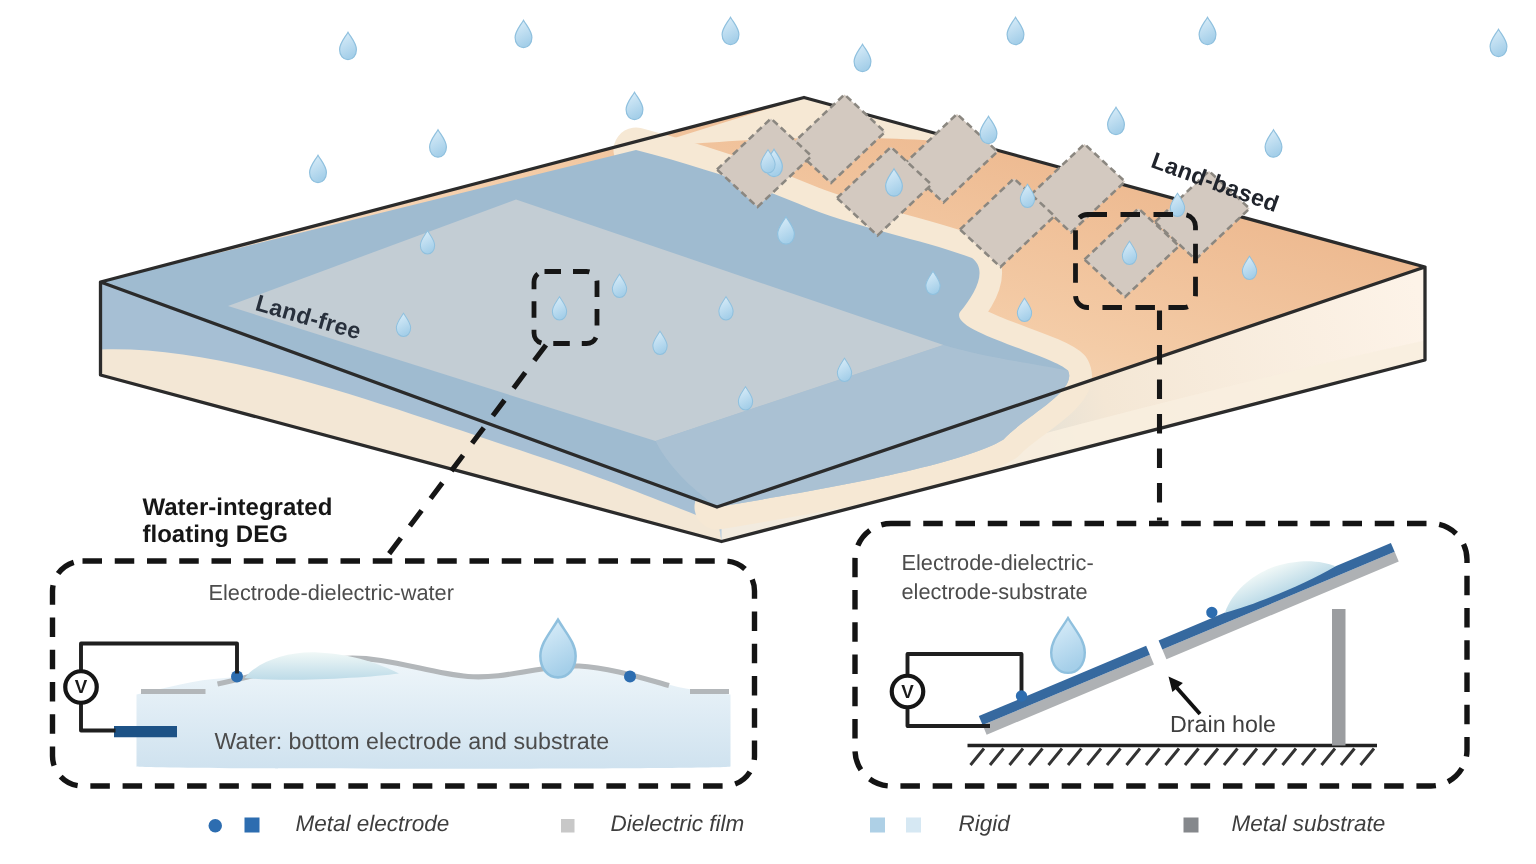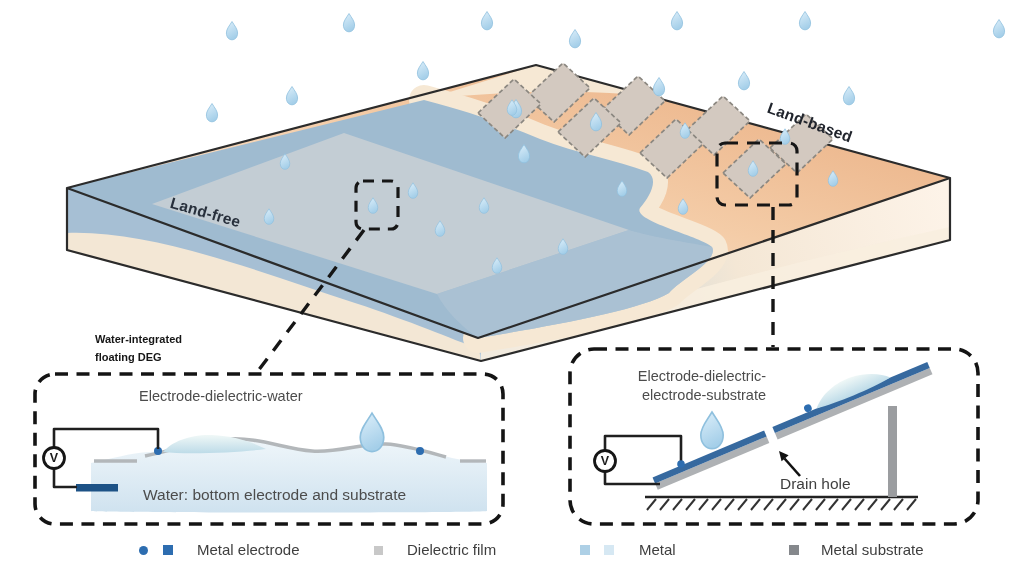--- a/index.html
+++ b/index.html
@@ -7,21 +7,21 @@
          font-family:"Liberation Sans",sans-serif;}
   #stage svg{position:absolute;left:0;top:0;}
   .t{position:absolute;white-space:nowrap;line-height:1.15;}
   .bold{font-weight:bold;}
   .gray{color:#4c4c4c;}
   .dark{color:#161616;}
   .rot{transform-origin:left top;}
   .sw{position:absolute;display:block;}
   .sq{width:10px;height:10px;}
   .dot{width:9px;height:9px;border-radius:50%;}
-  .legend-label{position:absolute;font-size:15px;color:#3e3e3e;white-space:nowrap;}
+  .legend-label{position:absolute;font-size:15px;color:#3e3e3e;white-space:nowrap;font-style:italic;}
   .vlabel{position:absolute;width:16px;text-align:center;font-size:12.5px;font-weight:bold;color:#1b1b1b;}
 </style>
 </head>
 <body>
 
 <div id="stage">
 
 <svg width="1024" height="576" viewBox="0 0 1024 576">
   <defs>
     <linearGradient id="landGrad" gradientUnits="userSpaceOnUse" x1="680" y1="70" x2="600" y2="340">
@@ -162,45 +162,45 @@
     <g>
       <path d="M800,476 L784.5,458.5" stroke="#111111" stroke-width="2.6" fill="none"></path>
       <polygon points="779,451 788.6,455.3 781.6,461.3" fill="#111111"></polygon>
     </g>
   </g>
 </svg>
 
   <span class="t bold rot" style="left:173px;top:194px;font-size:15.5px;color:#28303c;transform:rotate(16deg);letter-spacing:.2px;">Land-free</span>
   <span class="t bold rot" style="left:771px;top:99px;font-size:15.5px;color:#20242c;transform:rotate(20deg);letter-spacing:.2px;">Land-based</span>
 
-  <div class="t bold dark" style="left:95px;top:330px;font-size:11px;line-height:18px;">
+  <div class="t bold dark" style="left:95px;top:330px;font-size:16px;line-height:18px;">
     <div>Water-integrated</div>
     <div>floating DEG</div>
   </div>
 
   <div class="t gray" style="left:139px;top:388px;width:250px;text-align:left;font-size:14.5px;">Electrode-dielectric-water</div>
   <span class="t gray" style="left:143px;top:486px;font-size:15.5px;text-align:center;">Water: bottom electrode and substrate</span>
   <span class="vlabel" style="left:46px;top:451px;">V</span>
 
-  <div class="t gray" style="left:601px;top:367px;width:165px;text-align:right;font-size:14.5px;line-height:18.5px;">
+  <div class="t gray" style="left:601px;top:367px;width:165px;text-align:left;font-size:14.5px;line-height:18.5px;">
     <div>Electrode-dielectric-</div>
     <div>electrode-substrate</div>
   </div>
   <span class="t gray" style="left:780px;top:475px;font-size:15.5px;color:#3f3f3f;">Drain hole</span>
   <span class="vlabel" style="left:597px;top:454px;">V</span>
 
   <div>
     <span class="sw dot" style="left:139px;top:546px;background:#2d6db0;"></span>
     <span class="sw sq" style="left:163px;top:545px;background:#2d6db0;"></span>
     <span class="legend-label" style="left:197px;top:541px;">Metal electrode</span>
 
     <span class="sw" style="left:374px;top:546px;width:9px;height:9px;background:#c8c8c8;"></span>
     <span class="legend-label" style="left:407px;top:541px;">Dielectric film</span>
 
     <span class="sw sq" style="left:580px;top:545px;background:#aed0e6;"></span>
     <span class="sw sq" style="left:604px;top:545px;background:#d6e8f3;"></span>
-    <span class="legend-label" style="left:639px;top:541px;">Metal</span>
+    <span class="legend-label" style="left:639px;top:541px;">Rigid</span>
 
     <span class="sw sq" style="left:789px;top:545px;background:#85888c;"></span>
     <span class="legend-label" style="left:821px;top:541px;">Metal substrate</span>
   </div>
 
 </div>
 
 </body></html>

